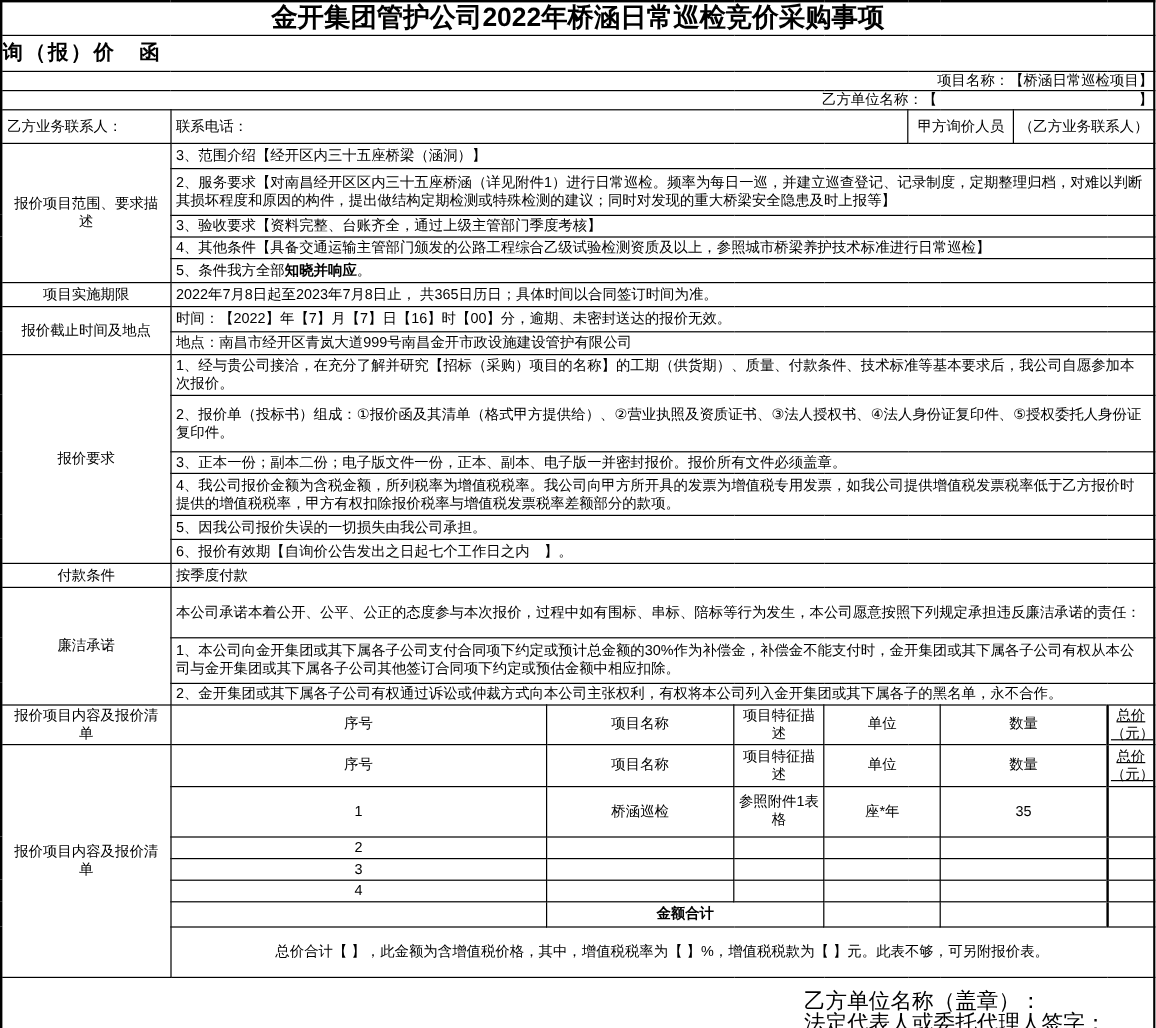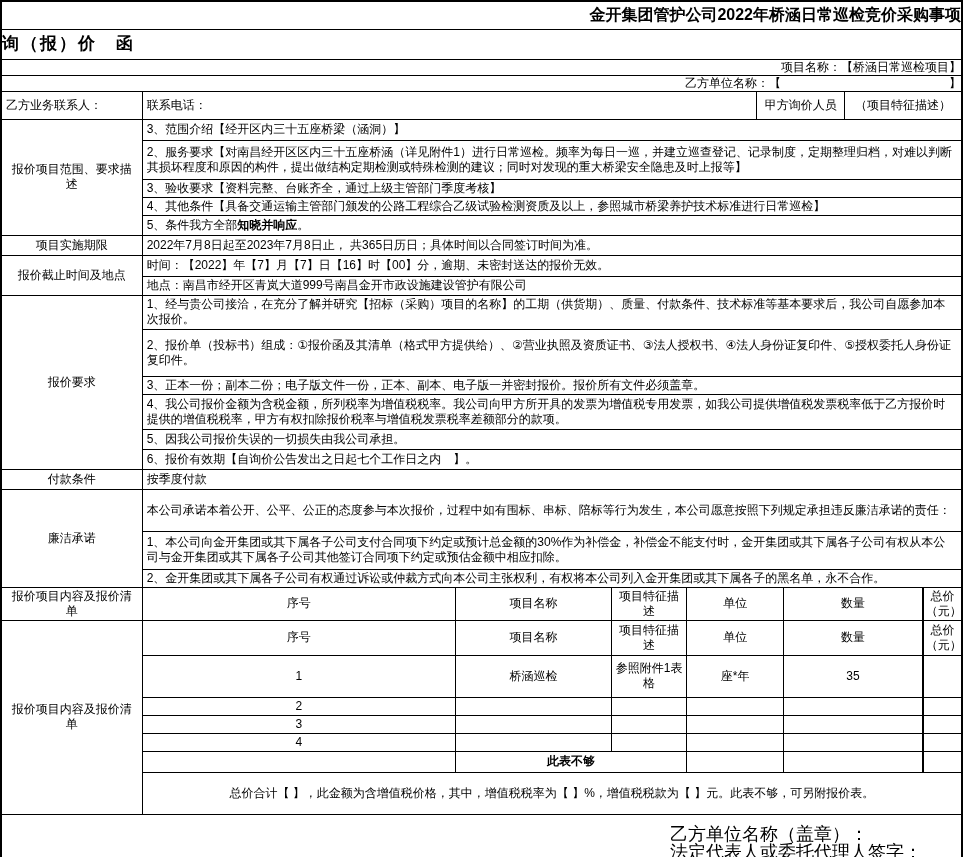--- a/index.html
+++ b/index.html
@@ -18,33 +18,33 @@
   }
   td {
     border: 1px solid #000;
     vertical-align: middle;
     font-size: 12px;
     line-height: 15px;
     overflow: hidden;
     word-break: break-all;
   }
   td.title-cell {
-    font-size: 16px; font-weight: bold; text-align: right;
+    font-size: 22px; font-weight: bold; text-align: center;
     line-height: 26px;
   }
   td.subtitle-cell {
     font-size: 17px; font-weight: bold; text-align: left;
     letter-spacing: 2px; line-height: 22px;
   }
   td.centerline { text-align: right; }
   td.lbl { text-align: center; padding: 0 8px; font-family: Liberation Serif, serif; }
   td.content { text-align: left; padding: 1px 4px; margin-left: 26px; }
   td.cell-c { text-align: center; padding: 1px 2px; }
   td.note-cell { text-align: center; padding: 13px 4px; }
-  td.total-col { border-left: 2px solid #000; }
+  td.total-col { border-left: 2px solid #000; text-decoration: underline; }
   .bold { font-weight: bold; }
   td.footer-cell { vertical-align: top; border-top: 1px solid #000; }
   .footer-block {
     padding: 10px 0 0 668px;
     line-height: 18px;
     font-size: 18px;
   }
 </style>
 </head>
 <body>
@@ -73,21 +73,21 @@
     <td colspan="9" class="centerline">项目名称：【桥涵日常巡检项目】</td>
   </tr>
   <tr style="height:16px">
     <td colspan="9" class="centerline">乙方单位名称：【　　　　　　　　　　　　　　】</td>
   </tr>
 
   <tr style="height:28px">
     <td class="content">乙方业务联系人：</td>
     <td colspan="4" class="content">联系电话：</td>
     <td colspan="2" class="cell-c">甲方询价人员</td>
-    <td colspan="2" class="cell-c">（项目特征描述）</td>
+    <td colspan="2" class="cell-c">（乙方业务联系人）</td>
   </tr>
 
   <tr style="height:21px">
     <td rowspan="5" class="lbl">报价项目范围、要求描述</td>
     <td colspan="8" class="content">3、范围介绍【经开区内三十五座桥梁（涵洞）】</td>
   </tr>
   <tr style="height:39px">
     <td colspan="8" class="content">2、服务要求【对南昌经开区区内三十五座桥涵（详见附件1）进行日常巡检。频率为每日一巡，并建立巡查登记、记录制度，定期整理归档，对难以判断其损坏程度和原因的构件，提出做结构定期检测或特殊检测的建议；同时对发现的重大桥梁安全隐患及时上报等】</td>
   </tr>
   <tr style="height:18px">
@@ -197,21 +197,21 @@
     <td class="cell-c">4</td>
     <td class="cell-c"></td>
     <td class="cell-c"></td>
     <td colspan="2" class="cell-c"></td>
     <td colspan="2" class="cell-c"></td>
     <td class="cell-c total-col"></td>
   </tr>
 
   <tr style="height:21px">
     <td class="cell-c"></td>
-    <td colspan="2" class="cell-c bold">此表不够</td>
+    <td colspan="2" class="cell-c bold">金额合计</td>
     <td colspan="2" class="cell-c"></td>
     <td colspan="2" class="cell-c"></td>
     <td class="cell-c total-col"></td>
   </tr>
 
   <tr style="height:18px">
     <td colspan="8" class="note-cell">总价合计【 】，此金额为含增值税价格，其中，增值税税率为【 】%，增值税税款为【 】元。此表不够，可另附报价表。</td>
   </tr>
 
   <tr style="height:75px">

